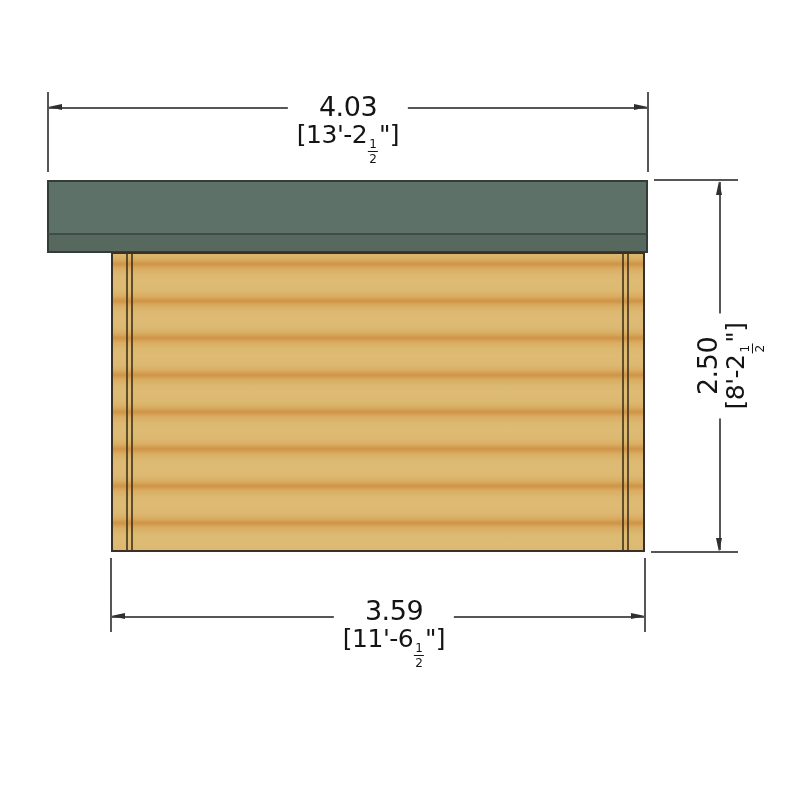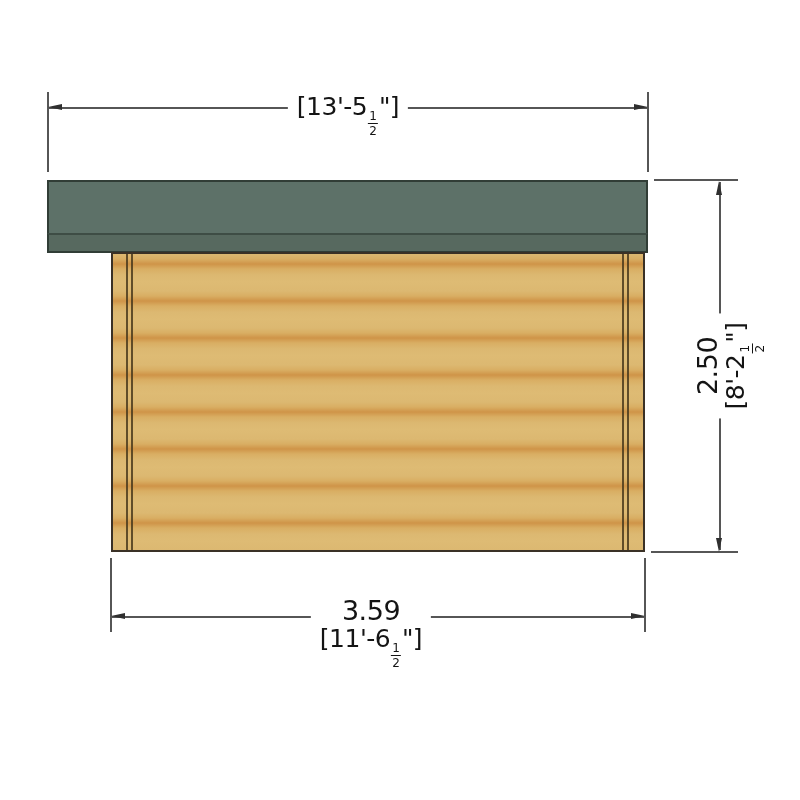--- a/index.html
+++ b/index.html
@@ -36,42 +36,43 @@
   .arrow-right{border-width:3.5px 0 3.5px 14px;border-left-color:#2f2f2f;}
   .arrow-up   {border-width:0 3.5px 14px 3.5px;border-bottom-color:#2f2f2f;}
   .arrow-down {border-width:14px 3.5px 0 3.5px;border-top-color:#2f2f2f;}
   .dim-label{
     position:absolute;background:#ffffff;padding:0 9px;text-align:center;
     letter-spacing:-0.5px;white-space:nowrap;
   }
   .dim-label .metric{font-size:27px;line-height:28px;}
   .dim-label .imperial{font-size:25px;line-height:27px;}
   .label-top{left:348px;top:93px;transform:translateX(-50%);}
-  .label-bottom{left:371px;top:597px;transform:translateX(-50%);}
+  .label-bottom{left:394px;top:597px;transform:translateX(-50%);}
   .label-right{left:730px;top:366px;transform:translate(-50%,-50%) rotate(-90deg);}
   .frac{
     display:inline-flex;flex-direction:column;align-items:center;
     font-size:12px;line-height:1;vertical-align:-5px;margin:0 1px;letter-spacing:0;
   }
   .frac .fn{border-bottom:1.5px solid #141414;padding:0 1px 1px;}
   .frac .fd{padding-top:1px;}
 </style>
 </head>
 <body>
 
 <div class="canvas">
 
   <div>
     <div class="ext-line ext-v" style="left:47px;top:92px;height:80px;"></div>
     <div class="ext-line ext-v" style="left:647px;top:92px;height:80px;"></div>
     <div class="dim-line dim-h" style="left:48px;top:107px;width:600px;"></div>
     <div class="arrow arrow-left" style="left:48px;top:104px;"></div>
     <div class="arrow arrow-right" style="left:634px;top:104px;"></div>
     <div class="dim-label label-top">
-      <div class="imperial"><span>[13'-5</span><span class="frac">
+      <div class="metric">4.03</div>
+      <div class="imperial"><span>[13'-2</span><span class="frac">
             <span class="fn">1</span>
             <span class="fd">2</span>
           </span><span>"]</span></div>
     </div>
   </div>
 
   <div class="roof">
     <div class="roof-fascia"></div>
   </div>
 

